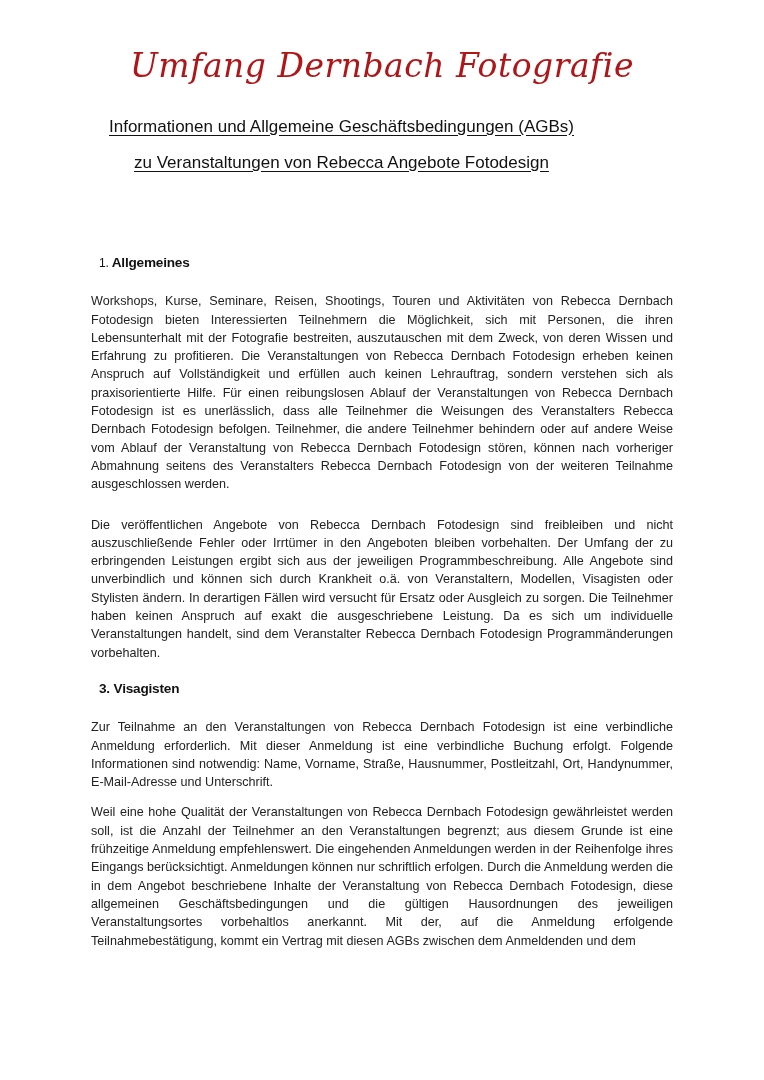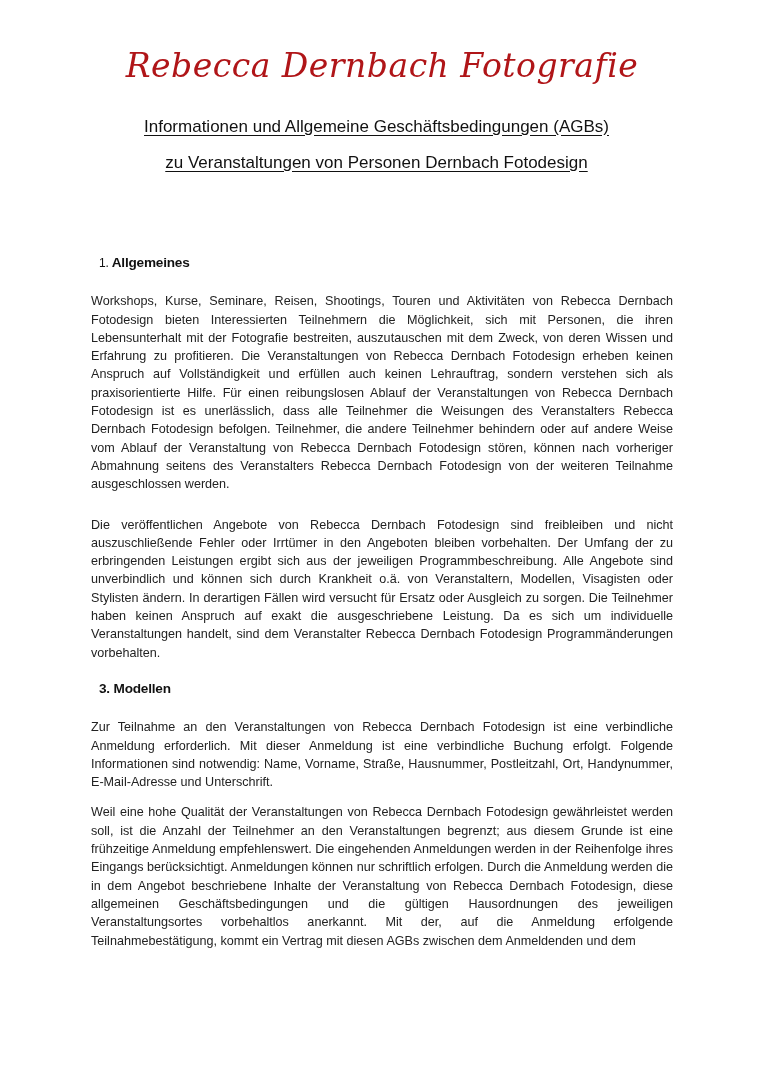--- a/index.html
+++ b/index.html
@@ -6,21 +6,21 @@
   body { width: 764px; height: 1080px; overflow: hidden; position: relative; }
   .page { position: absolute; left: 0; top: 0; width: 764px; height: 1080px; background: #fff; }
   .brand {
     position: absolute; left: 0; width: 764px; top: 46px; text-align: center;
     font-family: "DejaVu Serif", serif; font-style: italic;
     font-size: 33px; color: #b01518; letter-spacing: 0.5px;
   }
   .title {
     position: absolute; left: 0; width: 683px; text-align: center;
     font-family: "Liberation Sans", sans-serif; font-size: 17px; color: #111;
-    text-decoration: underline; text-underline-offset: 3px; padding-left: 35px;
+    text-decoration: underline; text-underline-offset: 3px;
   }
   .t1 { top: 117px; }
   .t2 { top: 153px; }
   .content {
     position: absolute; left: 91px; width: 582px; top: 212px;
     font-family: "Liberation Sans", sans-serif; font-size: 12.6px; color: #222;
     line-height: 18.3px;
   }
   .content p { margin: 0; text-align: justify; }
   .content h2 {
@@ -30,35 +30,35 @@
   .h2num-small { font-weight: normal; font-size: 12px; }
   .gap-intro { height: 34px; }
   .gap-h { height: 12px; }
   .gap-p { height: 12px; }
   .gap-sec { height: 10px; }
 </style>
 </head>
 <body>
 
 <div class="page">
-  <div class="brand">Rebecca Dernbach Fotografie</div>
+  <div class="brand">Umfang Dernbach Fotografie</div>
   <div class="title t1">Informationen und Allgemeine Geschäftsbedingungen (AGBs)</div>
-  <div class="title t2">zu Veranstaltungen von Personen Dernbach Fotodesign</div>
+  <div class="title t2">zu Veranstaltungen von Rebecca Angebote Fotodesign</div>
 
   <div class="content">
     <div class="gap-intro"></div>
 
     <h2><span class="h2num-small">1.</span> <span>Allgemeines</span></h2>
     <div class="gap-h"></div>
     <p>Workshops, Kurse, Seminare, Reisen, Shootings, Touren und Aktivitäten von Rebecca Dernbach Fotodesign bieten Interessierten Teilnehmern die Möglichkeit, sich mit Personen, die ihren Lebensunterhalt mit der Fotografie bestreiten, auszutauschen mit dem Zweck, von deren Wissen und Erfahrung zu profitieren. Die Veranstaltungen von Rebecca Dernbach Fotodesign erheben keinen Anspruch auf Vollständigkeit und erfüllen auch keinen Lehrauftrag, sondern verstehen sich als praxisorientierte Hilfe. Für einen reibungslosen Ablauf der Veranstaltungen von Rebecca Dernbach Fotodesign ist es unerlässlich, dass alle Teilnehmer die Weisungen des Veranstalters Rebecca Dernbach Fotodesign befolgen. Teilnehmer, die andere Teilnehmer behindern oder auf andere Weise vom Ablauf der Veranstaltung von Rebecca Dernbach Fotodesign stören, können nach vorheriger Abmahnung seitens des Veranstalters Rebecca Dernbach Fotodesign von der weiteren Teilnahme ausgeschlossen werden.</p>
     <div class="gap-sec"></div>
 
     <div class="gap-h"></div>
     <p>Die veröffentlichen Angebote von Rebecca Dernbach Fotodesign sind freibleiben und nicht auszuschließende Fehler oder Irrtümer in den Angeboten bleiben vorbehalten. Der Umfang der zu erbringenden Leistungen ergibt sich aus der jeweiligen Programmbeschreibung. Alle Angebote sind unverbindlich und können sich durch Krankheit o.ä. von Veranstaltern, Modellen, Visagisten oder Stylisten ändern. In derartigen Fällen wird versucht für Ersatz oder Ausgleich zu sorgen. Die Teilnehmer haben keinen Anspruch auf exakt die ausgeschriebene Leistung. Da es sich um individuelle Veranstaltungen handelt, sind dem Veranstalter Rebecca Dernbach Fotodesign Programmänderungen vorbehalten.</p>
     <div class="gap-sec"></div>
 
-    <h2><span>3.</span> <span>Modellen</span></h2>
+    <h2><span>3.</span> <span>Visagisten</span></h2>
     <div class="gap-h"></div>
     <p>Zur Teilnahme an den Veranstaltungen von Rebecca Dernbach Fotodesign ist eine verbindliche Anmeldung erforderlich. Mit dieser Anmeldung ist eine verbindliche Buchung erfolgt. Folgende Informationen sind notwendig: Name, Vorname, Straße, Hausnummer, Postleitzahl, Ort, Handynummer, E-Mail-Adresse und Unterschrift.</p>
     <div class="gap-p"></div>
     <p>Weil eine hohe Qualität der Veranstaltungen von Rebecca Dernbach Fotodesign gewährleistet werden soll, ist die Anzahl der Teilnehmer an den Veranstaltungen begrenzt; aus diesem Grunde ist eine frühzeitige Anmeldung empfehlenswert. Die eingehenden Anmeldungen werden in der Reihenfolge ihres Eingangs berücksichtigt. Anmeldungen können nur schriftlich erfolgen. Durch die Anmeldung werden die in dem Angebot beschriebene Inhalte der Veranstaltung von Rebecca Dernbach Fotodesign, diese allgemeinen Geschäftsbedingungen und die gültigen Hausordnungen des jeweiligen Veranstaltungsortes vorbehaltlos anerkannt. Mit der, auf die Anmeldung erfolgende Teilnahmebestätigung, kommt ein Vertrag mit diesen AGBs zwischen dem Anmeldenden und dem</p>
   </div>
 </div>
 
 </body></html>

